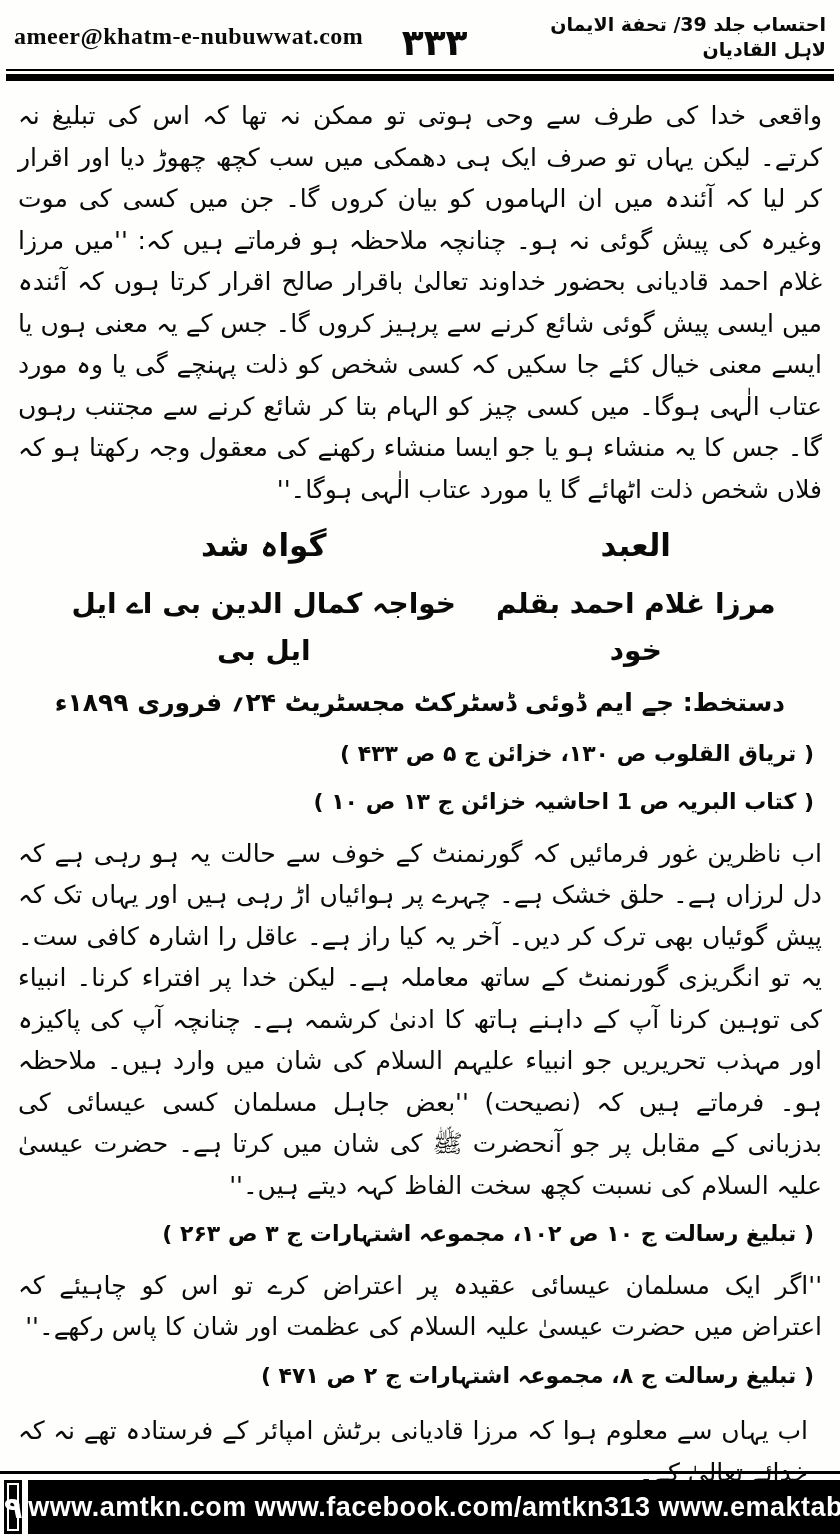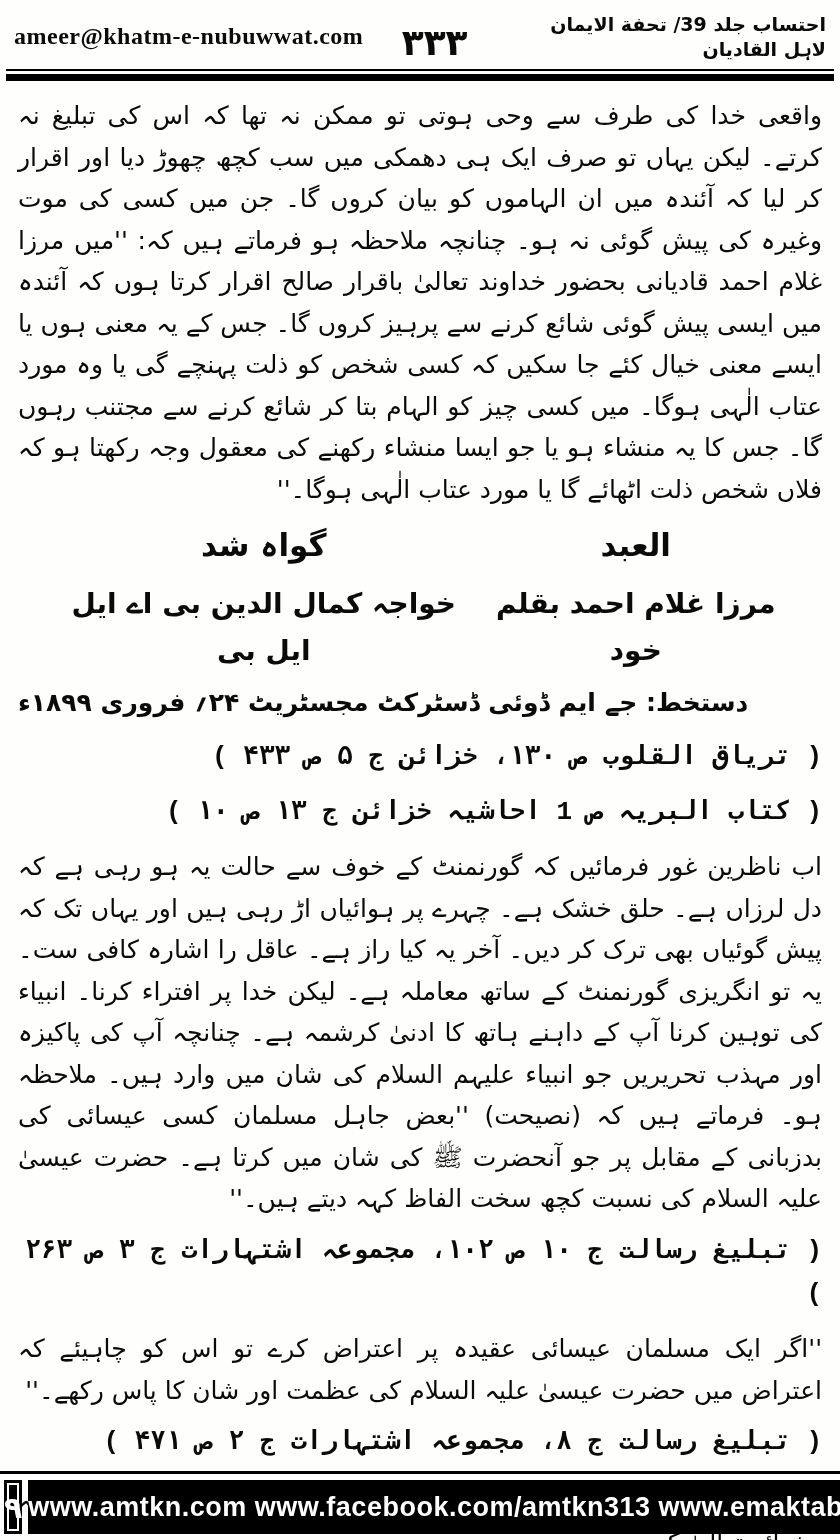--- a/index.html
+++ b/index.html
@@ -38,36 +38,35 @@
     direction:rtl;
     padding:14px 18px 0 18px;
     font-size:25px;
     line-height:1.66;
     text-align:justify;
   }
   .para { margin-bottom:6px; }
   .para-lead { font-weight:bold; padding-left:46px; }
   .ref {
     font-weight:bold;
-    font-size:26px;
-    margin:10px 0 12px 0;
+    font-size:22px;
+    margin:10px 8px 12px 0;
     text-align:right;
-    font-family:Liberation Mono, monospace;
   }
   .sig-grid {
     display:grid;
     grid-template-columns:42% 58%;
     text-align:center;
     font-weight:bold;
     margin:10px 30px 0 30px;
   }
   .sig-title { font-size:31px; }
   .sig-name  { font-size:28px; }
   .attestation {
-    text-align:left;
+    text-align:center;
     font-weight:bold;
     font-size:25px;
     margin:8px 0 12px 0;
   }
   .closing { margin-top:16px; padding-right:14px; }
   
   .footer-rule {
     position:absolute; left:0; right:0; bottom:66px;
     border-top:3px solid #000;
   }

